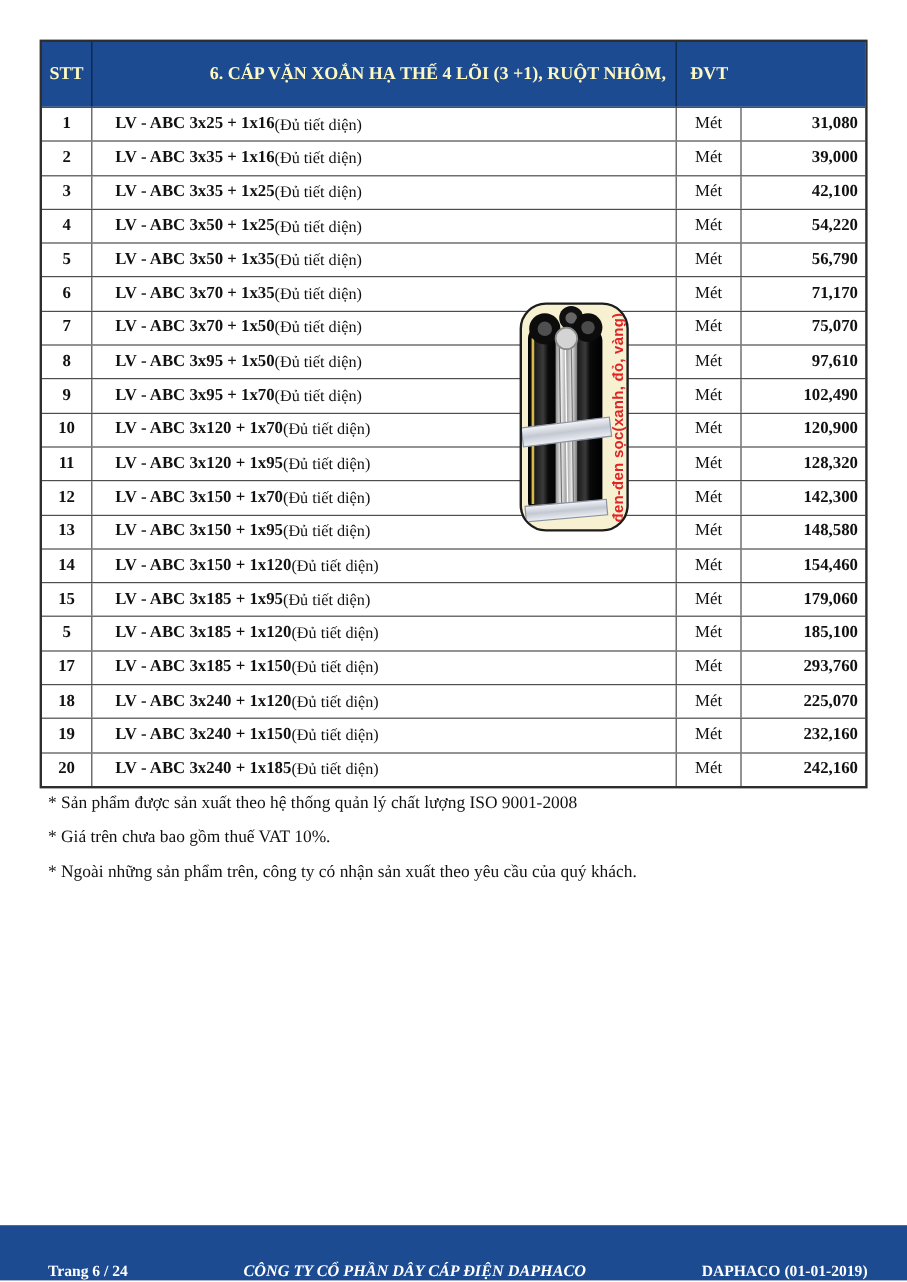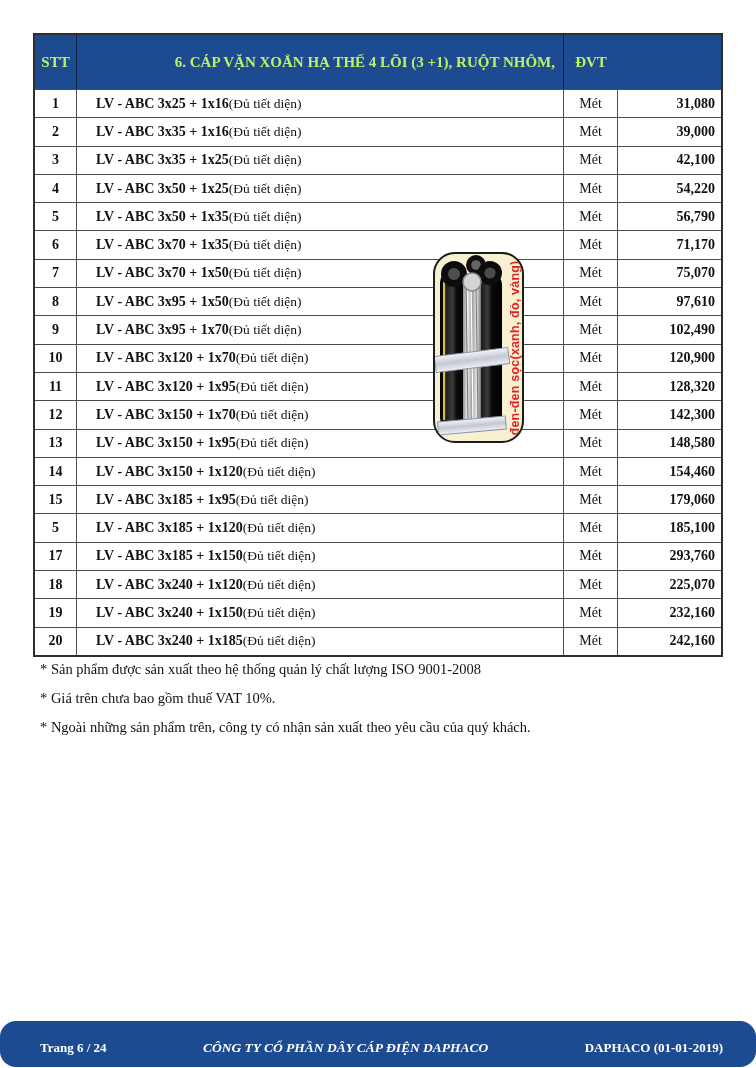--- a/index.html
+++ b/index.html
@@ -2,21 +2,21 @@
 <html style="--blue: #1c4b92; --red: #e02424; --cream: #f7f1d2;"><head>
 <meta charset="utf-8">
 <style>
   :root{ --blue:#1c4b92; --red:#e02424; --cream:#f7f1d2; --line:#4d4d4d; }
   html,body{margin:0;padding:0;}
   .sheet{position:relative;width:756px;height:1068px;background:#ffffff;overflow:hidden;
          font-family:"Liberation Serif",serif;color:#111;}
   
   .price-table{position:absolute;left:33px;top:33px;width:690px;border:2px solid #2e2e2e;
                background:#fff;box-sizing:border-box;}
-  .t-head{display:grid;grid-template-columns:42px 487px 54px 1fr;background:var(--blue);color:#bef264;height:54px;}
+  .t-head{display:grid;grid-template-columns:42px 487px 54px 1fr;background:var(--blue);color:#fef9c3;height:54px;}
   .t-head > div{border-right:1px solid rgba(0,0,0,.55);box-sizing:border-box;}
   .t-head > div:last-child{border-right:none;}
   .h-stt{display:flex;align-items:center;justify-content:center;font-weight:bold;font-size:15px;}
   .h-title{display:flex;flex-direction:column;justify-content:center;padding:2px 8px;
            font-weight:bold;font-size:15px;line-height:23px;white-space:nowrap;align-items:flex-end;}
   .h-unit{display:flex;align-items:center;justify-content:center;font-weight:bold;font-size:15px;}
   .h-price{display:flex;flex-direction:column;align-items:center;justify-content:center;
            font-weight:bold;font-size:14.5px;line-height:21px;}
   .t-row{display:grid;grid-template-columns:42px 487px 54px 1fr;height:27.3px;border-top:1px solid var(--line);}
   .c{display:flex;align-items:center;font-size:14px;box-sizing:border-box;}
@@ -30,22 +30,22 @@
   .cable-photo{position:absolute;left:433px;top:252px;width:91px;height:191px;background:var(--cream);
                border:2px solid #1c1c1c;border-radius:22px;box-sizing:border-box;overflow:hidden;}
   .cable-label{position:absolute;right:0px;top:50%;transform:translateY(-50%) rotate(180deg);
                writing-mode:vertical-rl;white-space:nowrap;color:var(--red);
                font-family:"Liberation Sans",sans-serif;font-size:12.5px;font-weight:bold;letter-spacing:.2px;}
   
   .footnotes{position:absolute;left:40px;top:661px;width:690px;}
   .footnote{font-size:14.5px;line-height:17px;margin-bottom:12px;}
   
   .footer-bar{position:absolute;left:0;top:1021px;width:756px;height:46px;background:var(--blue);color:#fff;
-              display:flex;justify-content:space-between;align-items:center;
-              padding:8px 33px 0 40px;box-sizing:border-box;font-size:13px;font-weight:bold;line-height:16px;border-radius:16px;}
+              display:flex;justify-content:space-between;align-items:flex-end;
+              padding:8px 33px 0 40px;box-sizing:border-box;font-size:13px;font-weight:bold;line-height:16px;}
   .footer-company{font-style:italic;font-size:13.5px;}
 </style>
 </head>
 <body>
 
 <div class="sheet">
 
   <div class="price-table">
     <div class="t-head">
       <div class="h-stt">STT</div>

